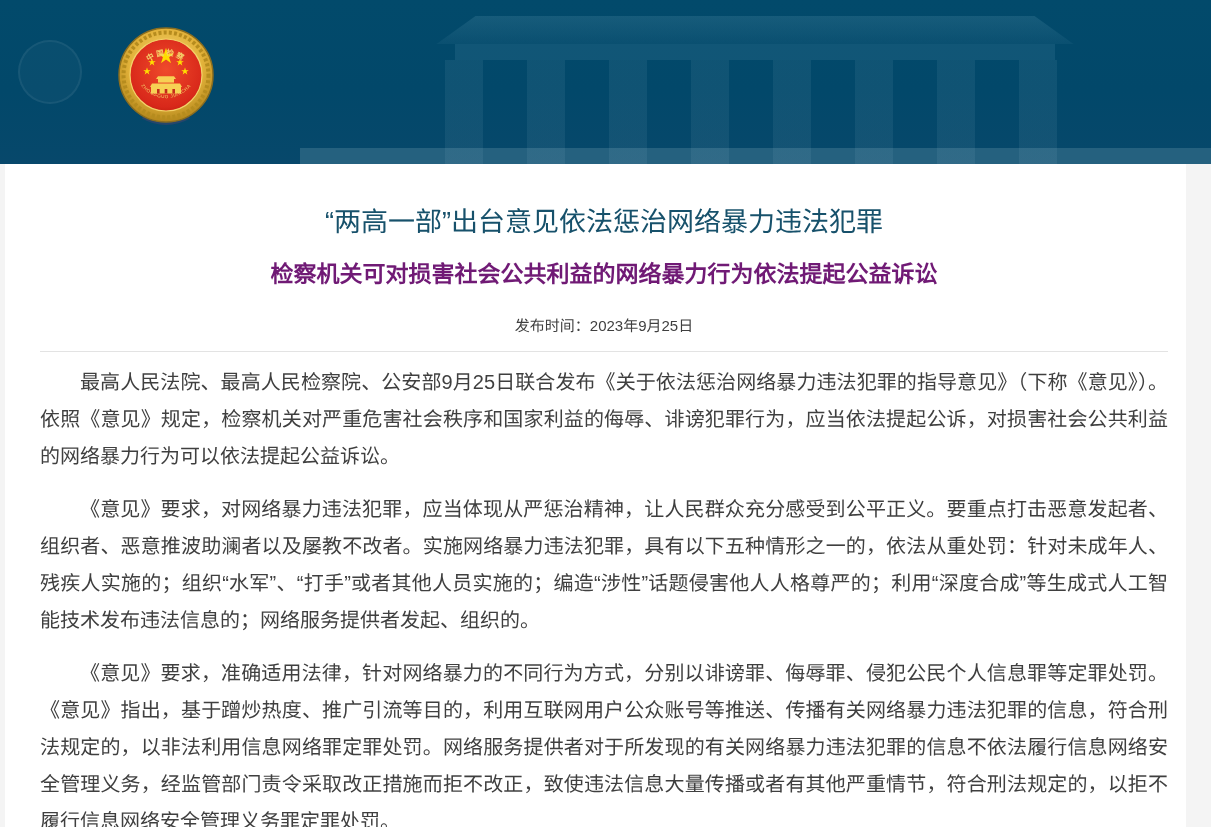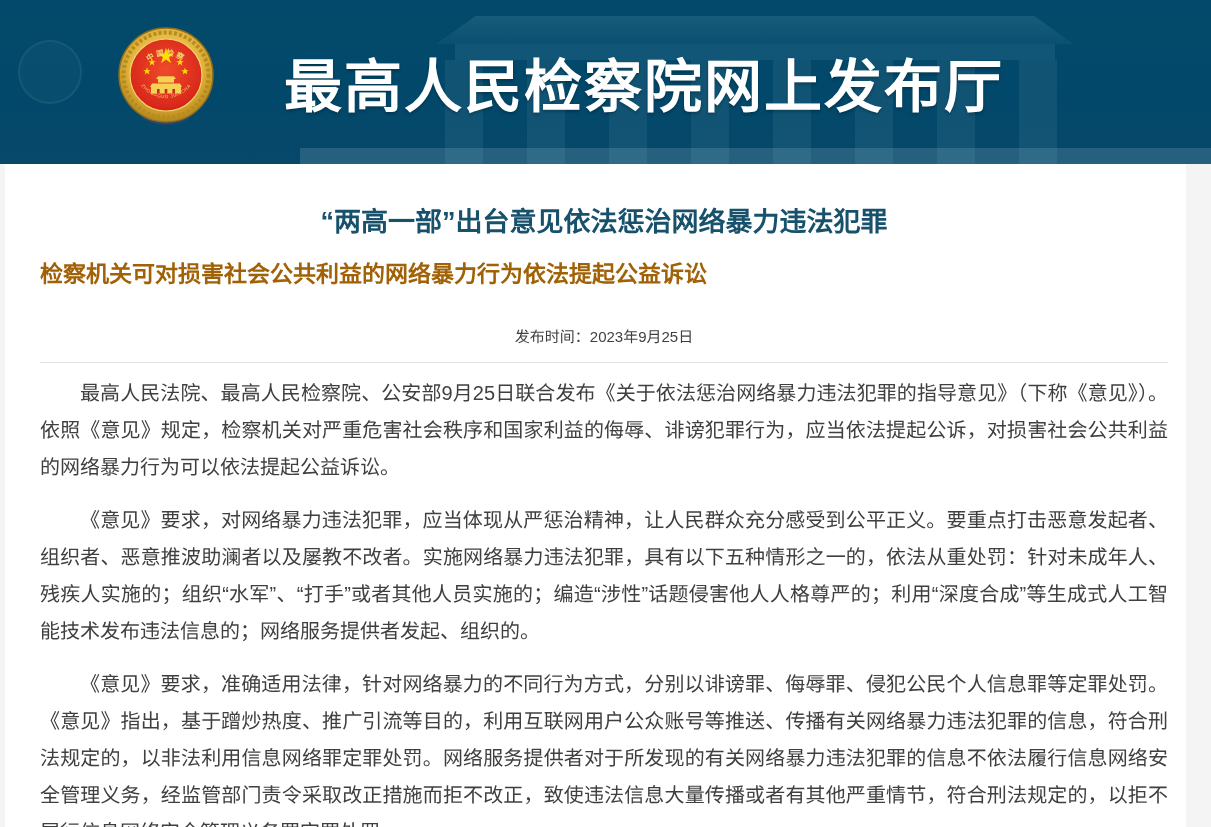--- a/index.html
+++ b/index.html
@@ -62,35 +62,36 @@
   .article-sheet {
     background:#ffffff;
     margin:0 25px 0 5px;
     min-height:663px;
     padding:40px 18px 24px 35px;
   }
   .article-title-1 {
     text-align:center;
     color:#17516b;
     font-size:27px;
-    font-weight:bold;
+    font-weight:normal;
     line-height:1.4;
   }
   .article-title-2 {
-    color:#a16207;
+    text-align:center;
+    color:#701a75;
     font-size:23px;
     font-weight:bold;
     margin-top:16px;
     line-height:1.4;
   }
   .publish-time {
     text-align:center;
     color:#3f3f3f;
     font-size:15px;
-    margin-top:35px;
+    margin-top:24px;
   }
   .title-divider {
     border:none;
     border-top:1px solid #e3e3e3;
     margin-top:16px;
   }
   .article-body { margin-top:12px; }
   .article-body p {
     font-size:20px;
     line-height:37px;
@@ -152,21 +153,20 @@
         </g>
 
         <text font-size="7.5" fill="#F5D36A" font-weight="bold" letter-spacing="2">
           <textPath href="#arcTop" startOffset="50%" text-anchor="middle">中国检察</textPath>
         </text>
         <text font-size="4.6" fill="#F5D36A" letter-spacing="0.6">
           <textPath href="#arcBottom" startOffset="50%" text-anchor="middle">ZHONGGUO JIANCHA</textPath>
         </text>
       </svg>
     </div>
-    <h1 class="site-title">最高人民检察院网上发布厅</h1>
   </div>
 </header>
 
 <main class="article-sheet">
   <h2 class="article-title-1">“两高一部”出台意见依法惩治网络暴力违法犯罪</h2>
   <h3 class="article-title-2">检察机关可对损害社会公共利益的网络暴力行为依法提起公益诉讼</h3>
   <div class="publish-time">发布时间：2023年9月25日</div>
   <hr class="title-divider">
 
   <div class="article-body">

